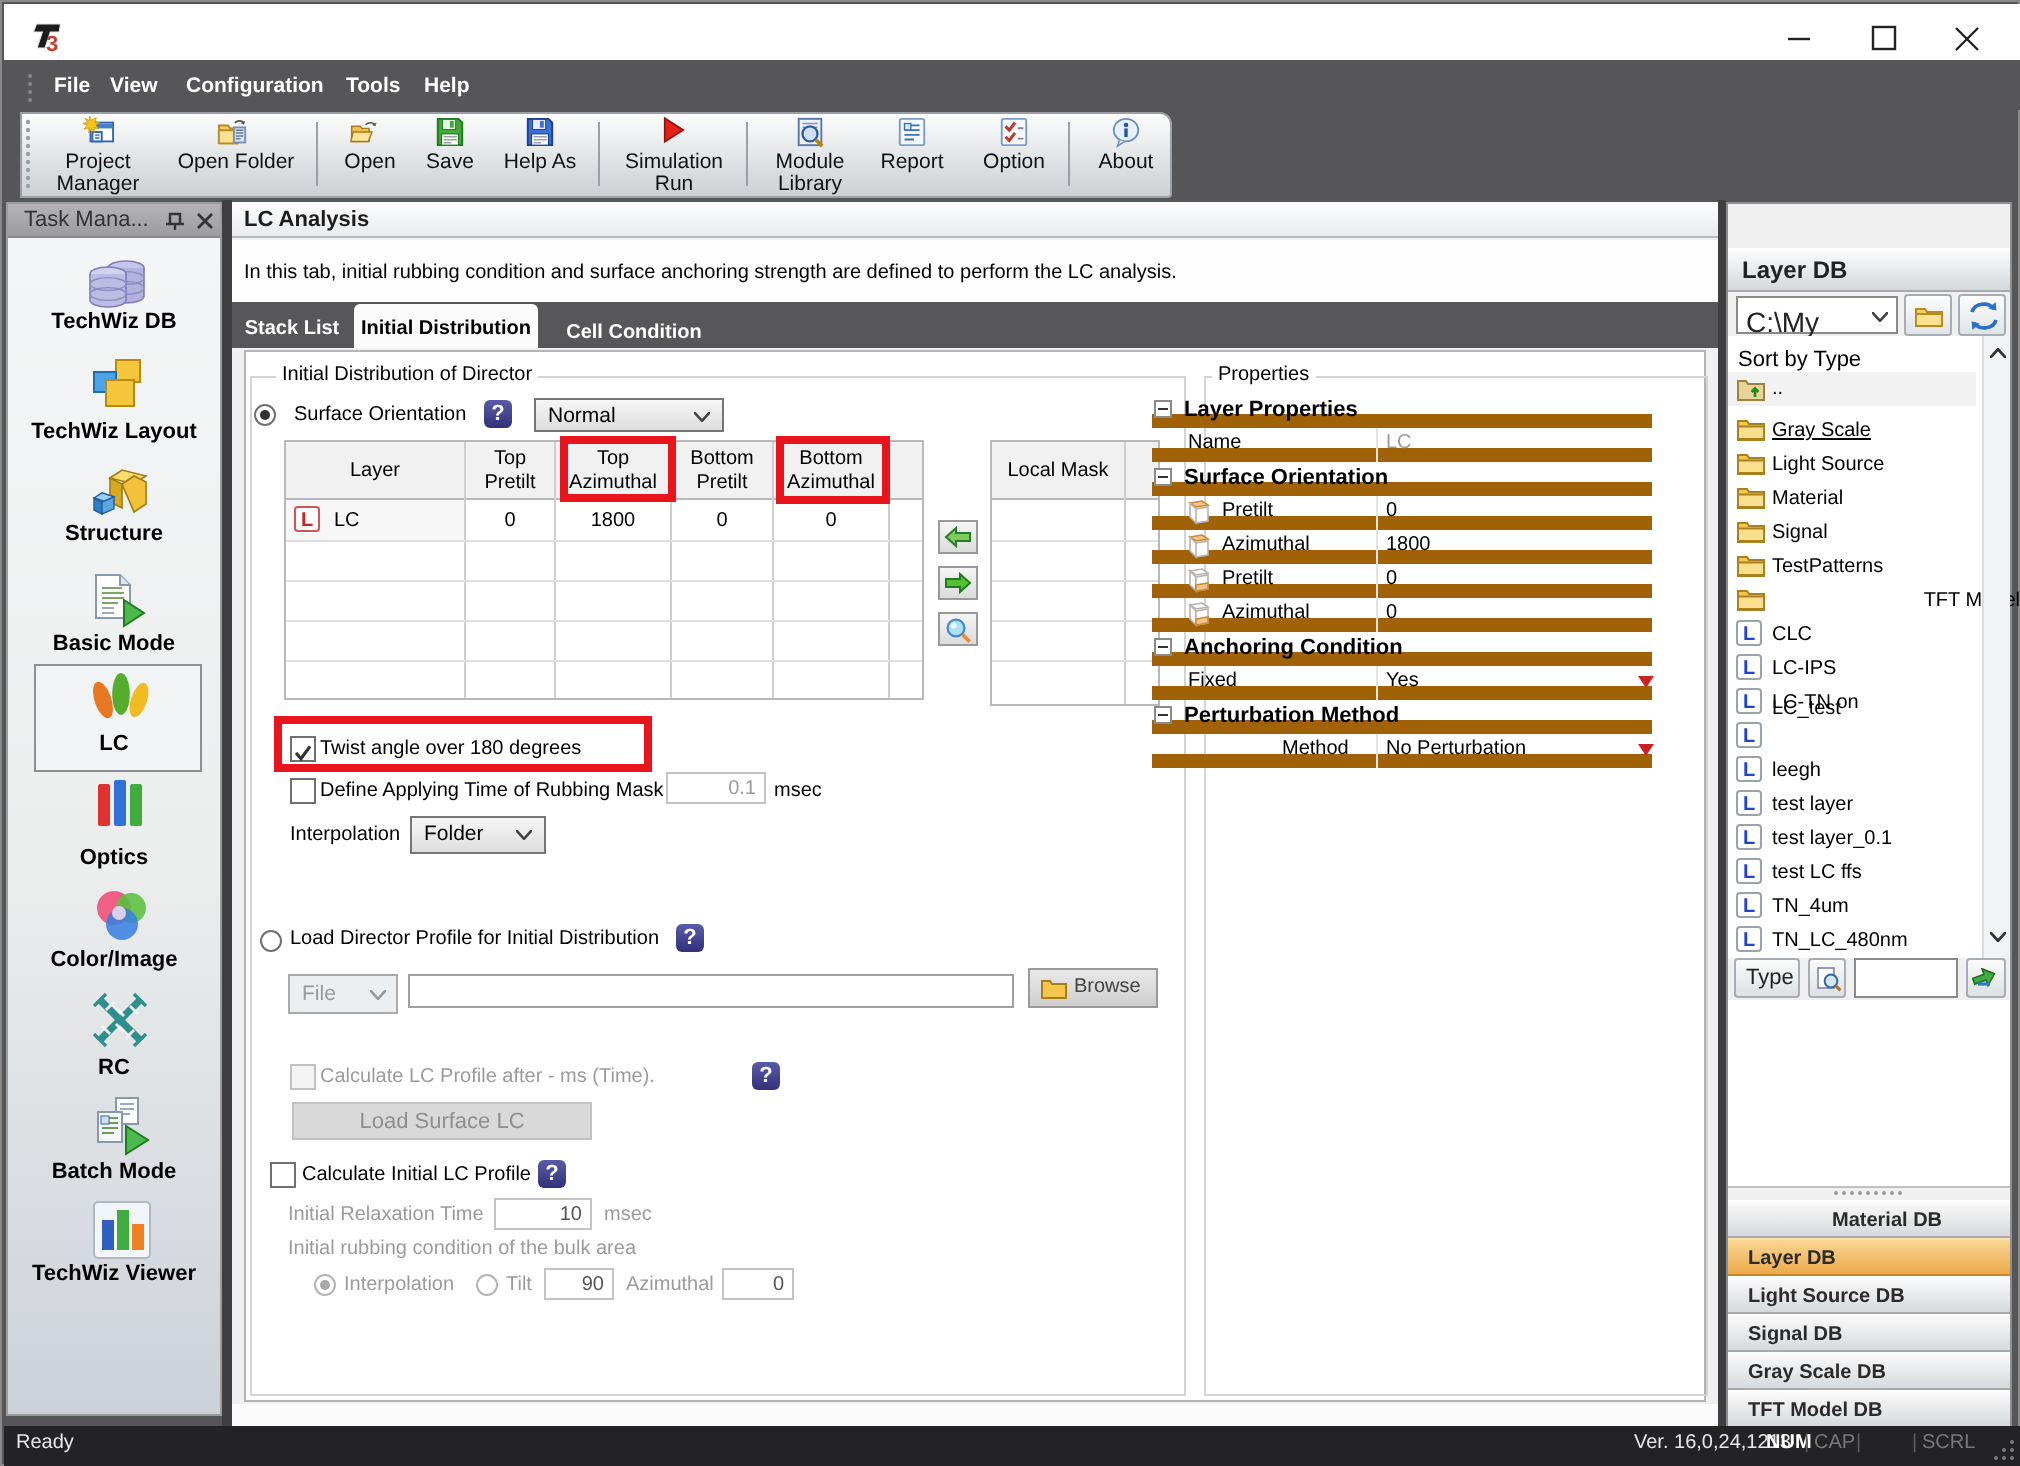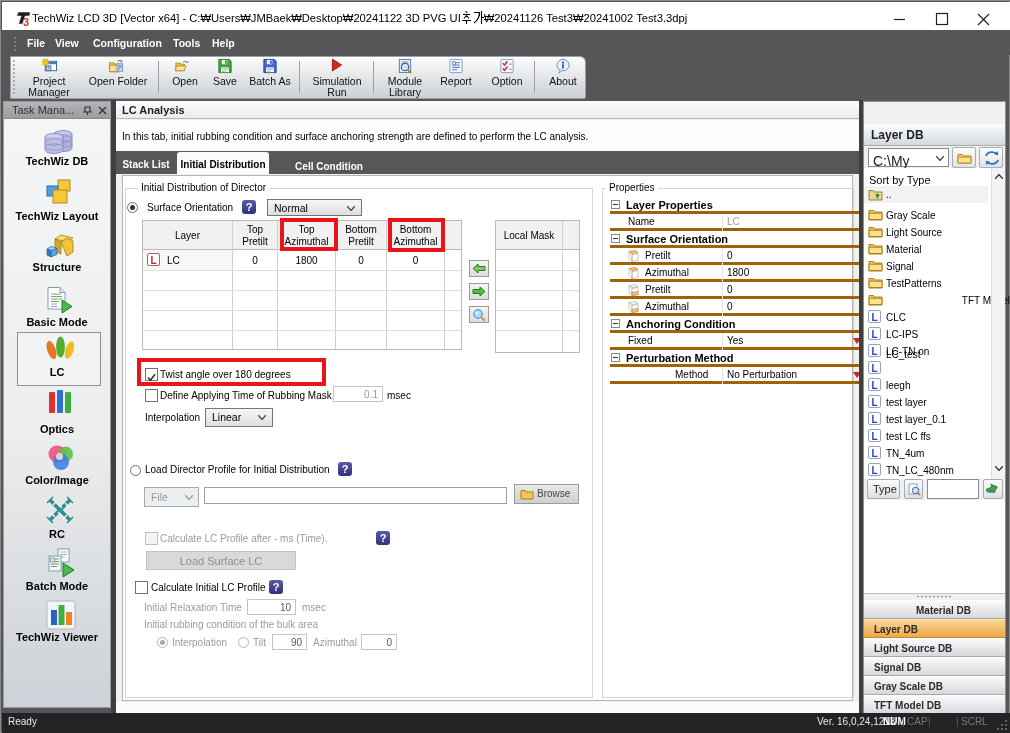--- a/index.html
+++ b/index.html
@@ -38,21 +38,21 @@
 .cb{position:absolute;width:13px;height:13px;background:#fff;border:1px solid #707070;}
 .radio{position:absolute;width:11px;height:11px;border:1px solid #707070;border-radius:50%;background:#fff;}
 .lab{position:absolute;font-size:10px;color:#000;white-space:pre;}
 .dis{color:#9b9b9b !important;}
 .field{position:absolute;background:#fff;border:1px solid #ababab;font-size:10px;text-align:right;}
 .helpi{position:absolute;width:14px;height:14px;background:linear-gradient(#5a5aa8,#32327a);border-radius:3px;color:#fff;font-size:11px;font-weight:bold;text-align:center;line-height:14px;}
 .redbox{position:absolute;border:4px solid #e8151c;}
 .combo{position:absolute;background:linear-gradient(#f6f6f6,#dedede);border:1px solid #767676;font-size:10.5px;color:#000;}
 .chev{position:absolute;width:8px;height:5px;}
 
-.pcat,.pitem{position:absolute;left:494px;width:250px;height:17px;border-bottom:3px solid #a16207;font-size:10px;color:#000;}
+.pcat,.pitem{position:absolute;left:460px;width:250px;height:17px;border-bottom:7px solid #a16207;font-size:10px;color:#000;}
 .pcat b{position:absolute;left:16px;top:2px;font-weight:bold;font-size:11px;}
 .pm{position:absolute;left:1px;top:3px;width:9px;height:9px;border:1px solid #8a8a8a;background:#fff;}
 .pm::after{content:"";position:absolute;left:1px;top:3px;width:5px;height:1px;background:#333;}
 .pitem .pl{position:absolute;top:2px;}
 .pitem .pv{position:absolute;left:117px;top:2px;}
 .pitem::before{content:"";position:absolute;left:112px;top:0;width:1px;height:17px;background:#e4e4e4;}
 .pcube{position:absolute;left:16px;top:2px;width:13px;height:13px;}
 .parr{position:absolute;left:243px;top:5px;width:0;height:0;border-left:4px solid transparent;border-right:4px solid transparent;border-top:6px solid #cc2222;}
 
 #rpanel{position:absolute;left:862px;top:100px;width:143px;height:612px;background:#f0f0f0;border:1px solid #8f8f8f;}
@@ -60,31 +60,20 @@
 .dbrow{position:absolute;left:1px;width:124px;height:17px;font-size:10px;color:#000;}
 </style></head>
 <body>
 <div id="win">
 
   <div id="title">
     <div class="abs" style="left:12px;top:8px;width:18px;height:16px;"><svg width="18" height="16" viewBox="0 0 18 16">
           <path d="M3 2h12v4h-4.5l-1.5 8H5l1.5-8H2z" fill="#1c1c1c" stroke="#e8e8e8" stroke-width=".6" transform="skewX(-8) translate(1.5 0)"></path>
           <text x="9" y="15.5" font-size="11" font-weight="bold" fill="#c93a2e" style="font-family:'Liberation Sans'">3</text>
         </svg></div>
-    <div class="txt">TechWiz LCD 3D [Vector x64] - C:₩Users₩JMBaek₩Desktop₩20241122 3D PVG UI<svg style="vertical-align:-2px" width="23" height="13" viewBox="0 0 23 13">
-          <g stroke="#000" stroke-width="1.1" fill="none">
-            <path d="M4.5 0.5l2 1"></path>
-            <path d="M2 3.5h7"></path>
-            <path d="M5.5 4.5L3 7.5M5.5 4.5L8 7.5"></path>
-            <path d="M1 9.5h9M5.5 9.5V13"></path>
-            <path d="M13 1.5h5.5c0 4-2 8-5.5 10.5"></path>
-            <path d="M18.5 1.5V5"></path>
-            <path d="M20.5 0v13M20.5 6.5h2.5"></path>
-          </g>
-        </svg>₩20241126 Test3₩20241002 Test3.3dpj</div>
     <svg class="abs" style="left:885px;top:0px" width="120" height="30" viewBox="0 0 120 30">
       <line x1="7" y1="17.5" x2="18" y2="17.5" stroke="#222" stroke-width="1.2"></line>
       <rect x="49.5" y="11.5" width="11" height="11" fill="none" stroke="#222" stroke-width="1.2"></rect>
       <path d="M91 12 L102 23 M102 12 L91 23" stroke="#222" stroke-width="1.2"></path>
     </svg>
   </div>
 
   <div id="menu">
     <svg class="abs" style="left:11px;top:6px" width="4" height="16">
         <g fill="#8a8a8c">
@@ -152,21 +141,21 @@
         <path d="M4.6 11h7M4.6 12.6h7M4.6 14.2h4" stroke="#9aa5a0" stroke-width=".8"></path>
       </svg>
     <div class="tbtxt" style="left:196px;top:75px;width:56px;">Save</div>
     <svg class="ticon" style="left:261px;top:57px" width="16" height="17" viewBox="0 0 16 17">
         <path d="M1.5 1.5h11l2 2v12h-13z" fill="#3a6fd8" stroke="#1d3f8f"></path>
         <rect x="4" y="1.8" width="7" height="5.4" fill="#e9edf2" stroke="#1d3f8f" stroke-width=".5"></rect>
         <rect x="8" y="2.6" width="2" height="3.6" fill="#3a6fd8"></rect>
         <rect x="3.5" y="9.5" width="9" height="6" fill="#fff" stroke="#1d3f8f" stroke-width=".6"></rect>
         <path d="M4.6 11h7M4.6 12.6h7M4.6 14.2h4" stroke="#9aa0ad" stroke-width=".8"></path>
       </svg>
-    <div class="tbtxt" style="left:241px;top:75px;width:56px;">Batch As</div>
+    <div class="tbtxt" style="left:241px;top:75px;width:56px;">Help As</div>
     <svg class="ticon" style="left:328px;top:56px" width="18" height="19" viewBox="0 0 18 19">
         <path d="M3.5 2.5l11 7-11 7z" fill="#e32119" stroke="#8f120d"></path>
       </svg>
     <div class="tbtxt" style="left:306px;top:75px;width:60px;">Simulation<br>Run</div>
     <svg class="ticon" style="left:396px;top:57px" width="17" height="17" viewBox="0 0 17 17">
         <rect x="2.5" y="1.5" width="12" height="14" fill="#eef2fa" stroke="#5577aa"></rect>
         <path d="M4.5 4h8M4.5 6h8M4.5 8h8" stroke="#7d93b8" stroke-width=".8"></path>
         <circle cx="8.5" cy="9.5" r="4" fill="#cfe0f7" stroke="#2d5a9e" stroke-width="1.2"></circle>
         <path d="M11.5 12.5l3.5 3.5" stroke="#b8860b" stroke-width="2"></path>
       </svg>
@@ -299,21 +288,21 @@
   <div id="mpanel">
     <div id="mcap">
         <span style="position:absolute;left:6px;top:3px;">LC Analysis</span>
       </div>
     <div id="mdesc">
         <span style="position:absolute;left:6px;top:11px;">In this tab, initial rubbing condition and surface anchoring strength are defined to perform the LC analysis.</span>
       </div>
     <div id="tabbar">
       <div class="tab" style="left:3px;width:54px;padding-top:8px;white-space:nowrap;">Stack List</div>
       <div id="tabsel"><span style="position:relative;top:7px;">Initial Distribution</span></div>
-      <div class="tab" style="left:172px;width:82px;padding-top:10px;white-space:nowrap;">Cell Condition</div>
+      <div class="tab" style="left:160px;width:82px;padding-top:10px;white-space:nowrap;">Cell Condition</div>
     </div>
     <div id="content"></div>
     <div class="abs" style="left:0;top:601px;width:743px;height:11px;background:#fbfbfb;"></div>
     <div id="ctrls">
 
       <div class="gbox" style="left:9px;top:87px;width:468px;height:510px;"></div>
       <div class="glabel" style="left:22px;top:81px;">Initial Distribution of Director</div>
       <div class="gbox" style="left:486px;top:87px;width:252px;height:510px;"></div>
       <div class="glabel" style="left:490px;top:81px;">Properties</div>
 
@@ -392,21 +381,21 @@
 
       <div class="cb" style="left:29px;top:288px;"></div>
       <div class="lab" style="left:44px;top:289px;">Define Applying Time of Rubbing Mask</div>
       <div class="field" style="left:217px;top:285px;width:50px;height:16px;color:#9b9b9b;border-color:#c4c4c4;">
           <span style="position:absolute;right:4px;top:2px;">0.1</span>
         </div>
       <div class="lab" style="left:271px;top:289px;">msec</div>
 
       <div class="lab" style="left:29px;top:311px;">Interpolation</div>
       <div class="combo" style="left:89px;top:307px;width:68px;height:19px;">
-          <span style="position:absolute;left:6px;top:2px;">Linear</span>
+          <span style="position:absolute;left:6px;top:2px;">Folder</span>
           <svg class="chev" style="right:6px;top:6px;" viewBox="0 0 8 5">
             <path d="M0 0l4 4.4L8 0" fill="none" stroke="#444" stroke-width="1.3"></path>
           </svg>
         </div>
 
       <div class="radio" style="left:14px;top:364px;"></div>
       <div class="lab" style="left:29px;top:363px;">Load Director Profile for Initial Distribution</div>
       <div class="helpi" style="left:222px;top:361px;">?</div>
       <div class="combo" style="left:28px;top:386px;width:55px;height:20px;background:#eceff2;border-color:#aaa;color:#999;">
           <span style="position:absolute;left:6px;top:3px;">File</span>
@@ -551,21 +540,21 @@
       <div class="abs" style="left:0;top:18px;width:124px;height:17px;background:#f2f2f2;"></div>
       <svg class="abs" style="left:4px;top:20px" width="15" height="13" viewBox="0 0 15 13">
           <path d="M1 2.5h4l1 1.5h8v8H1z" fill="#e8d49a" stroke="#9a8240"></path>
           <path d="M9.5 6.5v4M7.8 8l1.7-1.7L11.2 8" fill="none" stroke="#1e8e1e" stroke-width="1.4"></path>
         </svg>
       <span class="dbrow" style="left:22px;top:21px;">..</span>
       <svg class="abs" style="left:4px;top:41px" width="15" height="12" viewBox="0 0 15 12">
           <path d="M1 1.5h4.5l1 1.5H14v8H1z" fill="#f2c94c" stroke="#a9821d"></path>
           <path d="M1 4.2h13v6.3H1z" fill="#fae08e" stroke="#a9821d"></path>
         </svg>
-        <span class="dbrow" style="left:22px;top:42px;">Gray Scale</span>
+        <span class="dbrow" style="left:22px;top:42px;text-decoration:underline;">Gray Scale</span>
         <svg class="abs" style="left:4px;top:58px" width="15" height="12" viewBox="0 0 15 12">
           <path d="M1 1.5h4.5l1 1.5H14v8H1z" fill="#f2c94c" stroke="#a9821d"></path>
           <path d="M1 4.2h13v6.3H1z" fill="#fae08e" stroke="#a9821d"></path>
         </svg>
         <span class="dbrow" style="left:22px;top:59px;">Light Source</span>
         <svg class="abs" style="left:4px;top:75px" width="15" height="12" viewBox="0 0 15 12">
           <path d="M1 1.5h4.5l1 1.5H14v8H1z" fill="#f2c94c" stroke="#a9821d"></path>
           <path d="M1 4.2h13v6.3H1z" fill="#fae08e" stroke="#a9821d"></path>
         </svg>
         <span class="dbrow" style="left:22px;top:76px;">Material</span>

